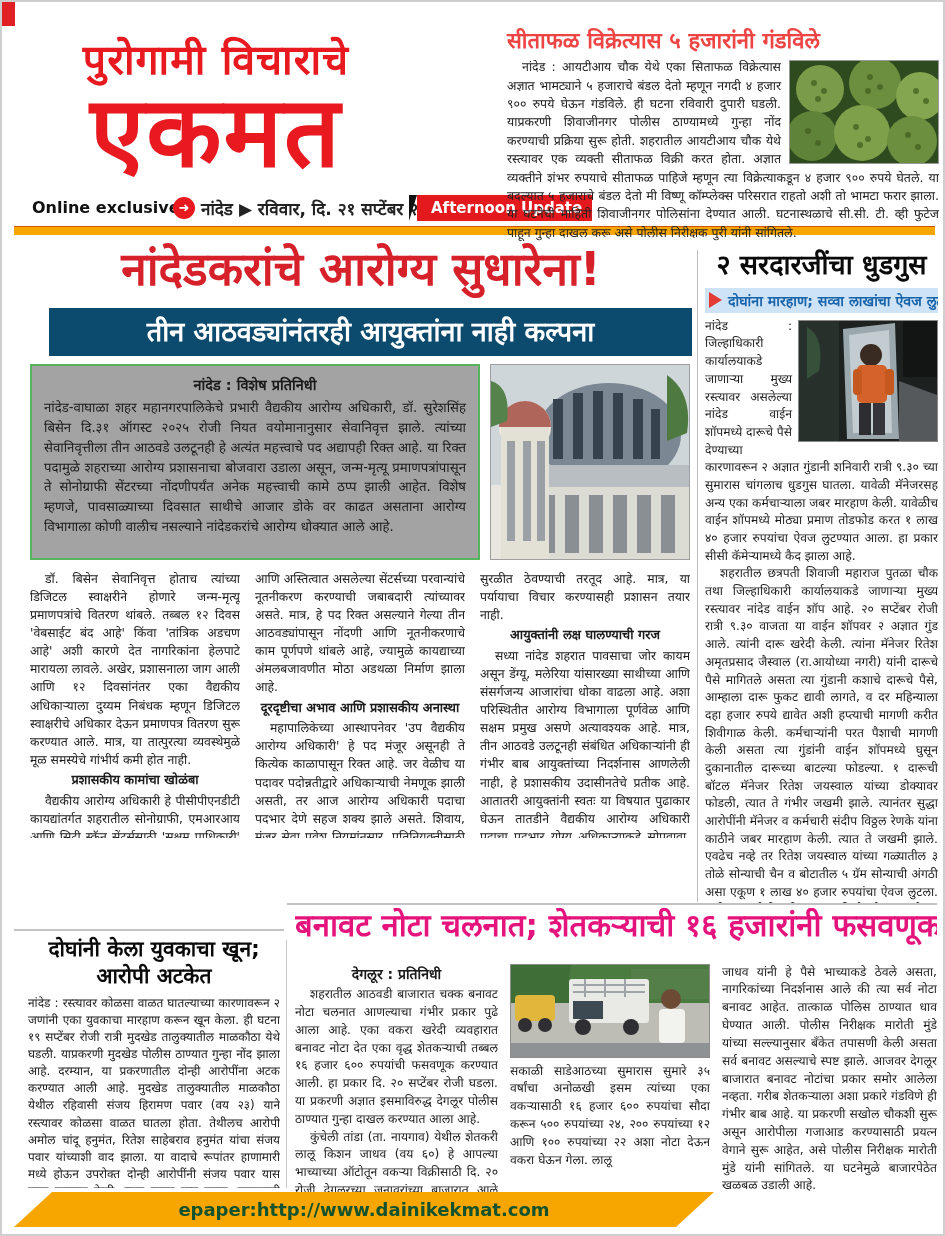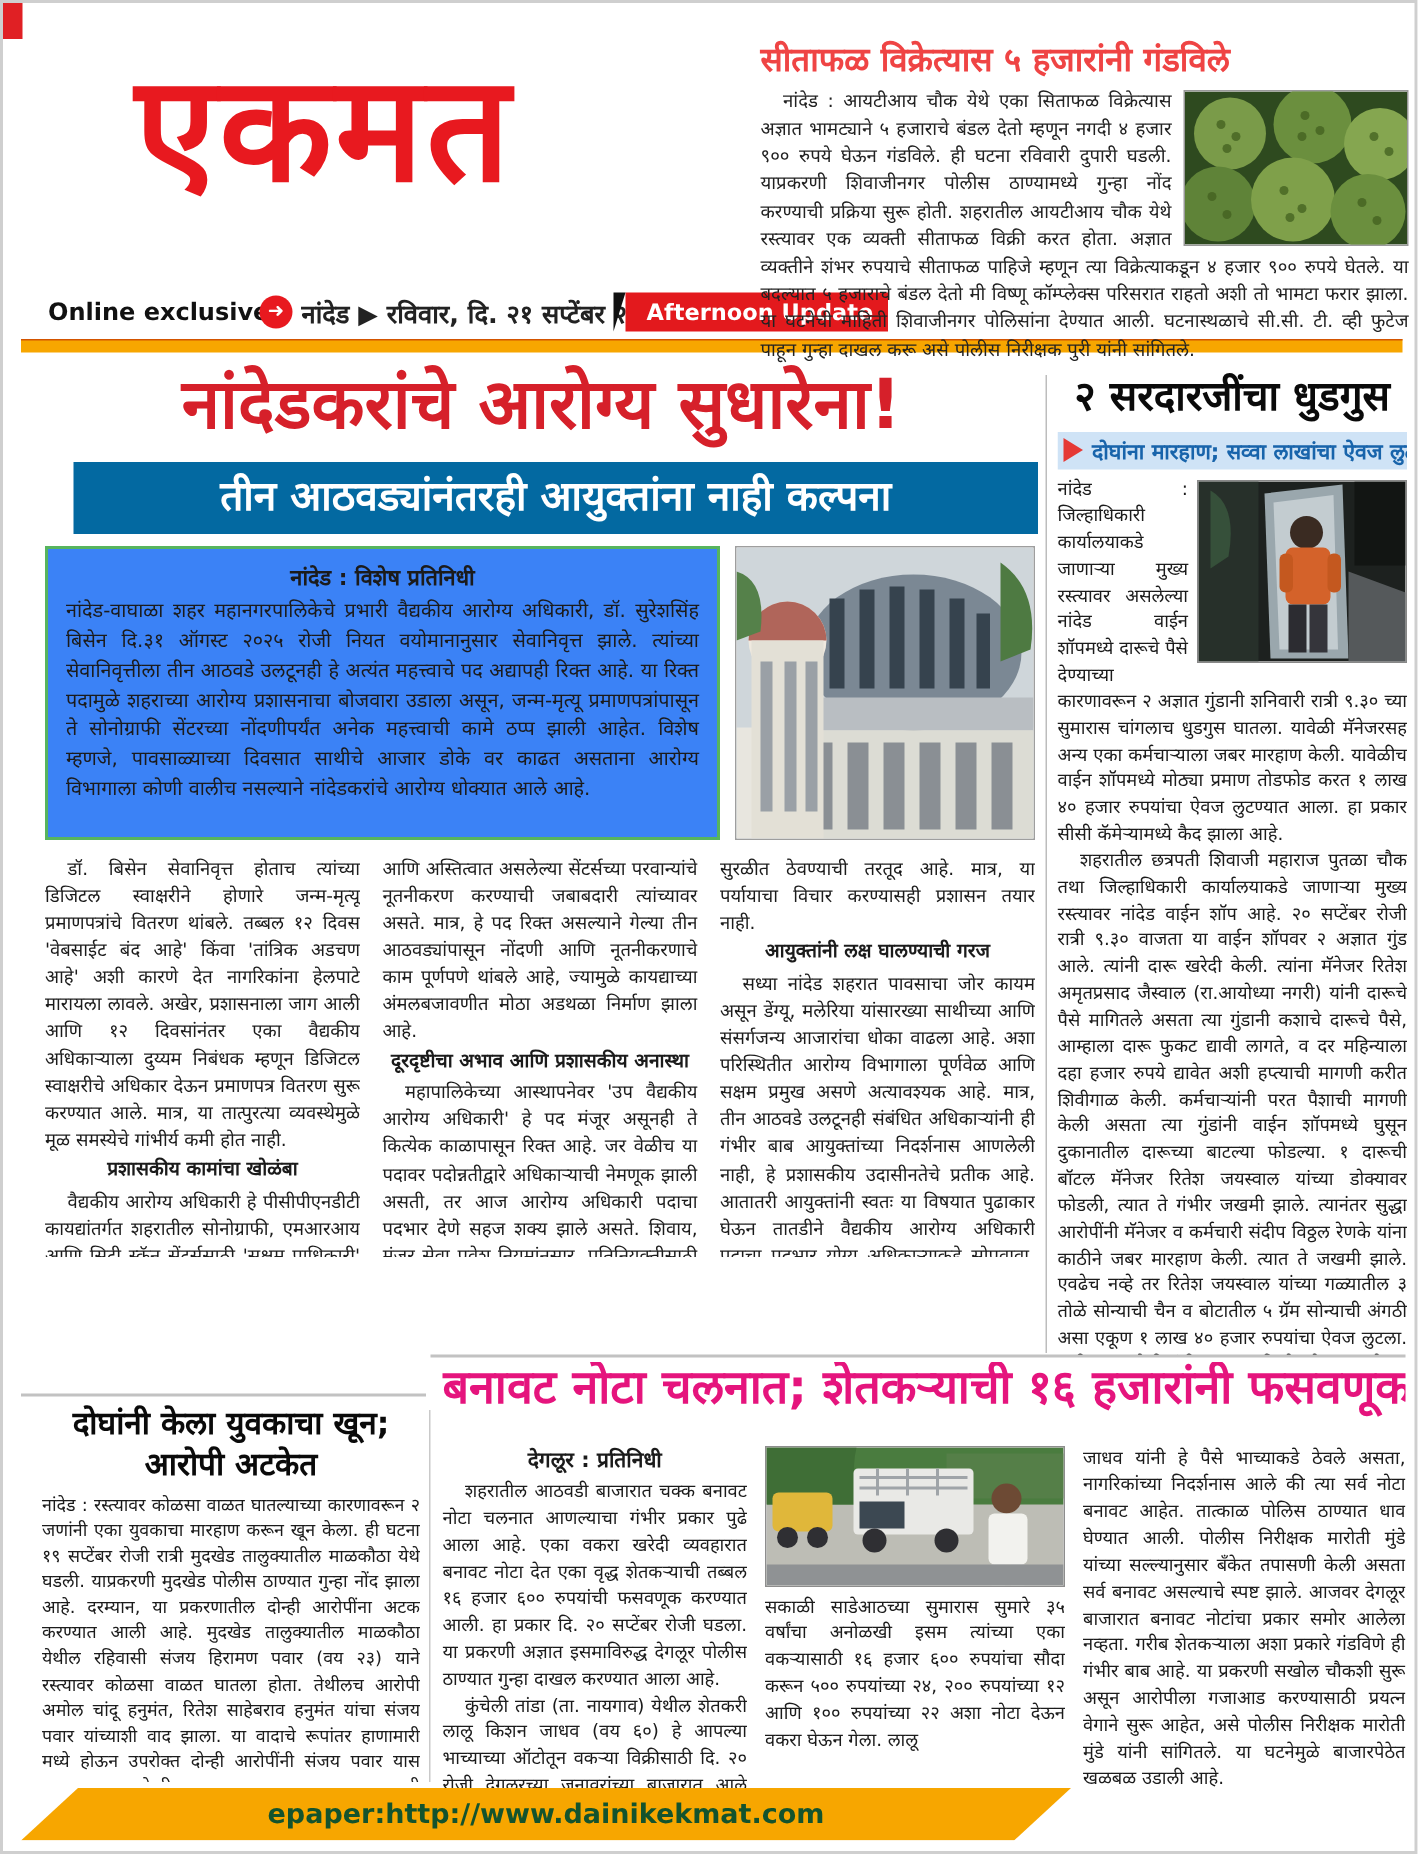--- a/index.html
+++ b/index.html
@@ -32,24 +32,24 @@
 
   
   .top-story { position:absolute; left:505px; top:26px; width:432px; }
   .top-story h2 { font-size:22px; font-weight:800; color:#ef4444; line-height:1.2; margin-bottom:4px; }
   .top-story .photo { float:right; width:150px; height:104px; margin:2px 0 4px 8px; border:1px solid #999; }
   .top-story .body { font-size:12.4px; line-height:1.48; text-align:justify; color:#222; }
 
   
   .lead { position:absolute; left:28px; top:240px; width:662px; }
   .lead .h1 { text-align:center; color:#d6202a; font-weight:800; font-size:46px; line-height:1.18; }
-  .green-bar { margin-top:12px; background:#0369a1; color:#fff; font-weight:700;
+  .green-bar { margin-top:12px; background:#0c4a6e; color:#fff; font-weight:700;
     font-size:27px; text-align:center; line-height:1.55; padding:3px 0;margin-left:19px; }
   .intro-row { display:flex; gap:10px; margin-top:8px; }
-  .intro-box { width:450px; height:196px; background:#3b82f6; border:2px solid #57b45e;
+  .intro-box { width:450px; height:196px; background:#a3a3a3; border:2px solid #57b45e;
     padding:8px 12px; overflow:hidden; }
   .intro-box .byline { text-align:center; font-weight:700; font-size:14.5px; margin-bottom:4px; }
   .intro-box .intro { font-size:13.2px; line-height:1.5; text-align:justify; }
   .lead-photo { width:200px; height:196px; border:1px solid #9e9e9e; }
   .lead-cols { display:flex; gap:15px; margin-top:10px; height:268px; overflow:hidden; }
   .lead-col { width:210px; font-size:12.3px; line-height:1.47; text-align:justify; overflow:hidden; }
   .subhead { text-align:center; font-weight:700; font-size:12.8px; margin:2px 0; }
   .para { text-indent:15px; }
 
   
@@ -92,20 +92,21 @@
 
   svg { display:block; }
 </style>
 </head>
 <body>
 
 <div class="page">
   <div class="corner-mark"></div>
 
   <div class="masthead">
+    <div class="tagline">पुरोगामी विचाराचे</div>
     <div class="title">एकमत</div>
   </div>
 
   <div class="datestrip">
     <span class="online-ex">Online exclusive</span>
     <span class="red-circle">➜</span>
     <span class="dateline">नांदेड ▶ रविवार, दि. २१ सप्टेंबर २०२५</span>
     <span class="badge">Afternoon Update</span>
   </div>
 

